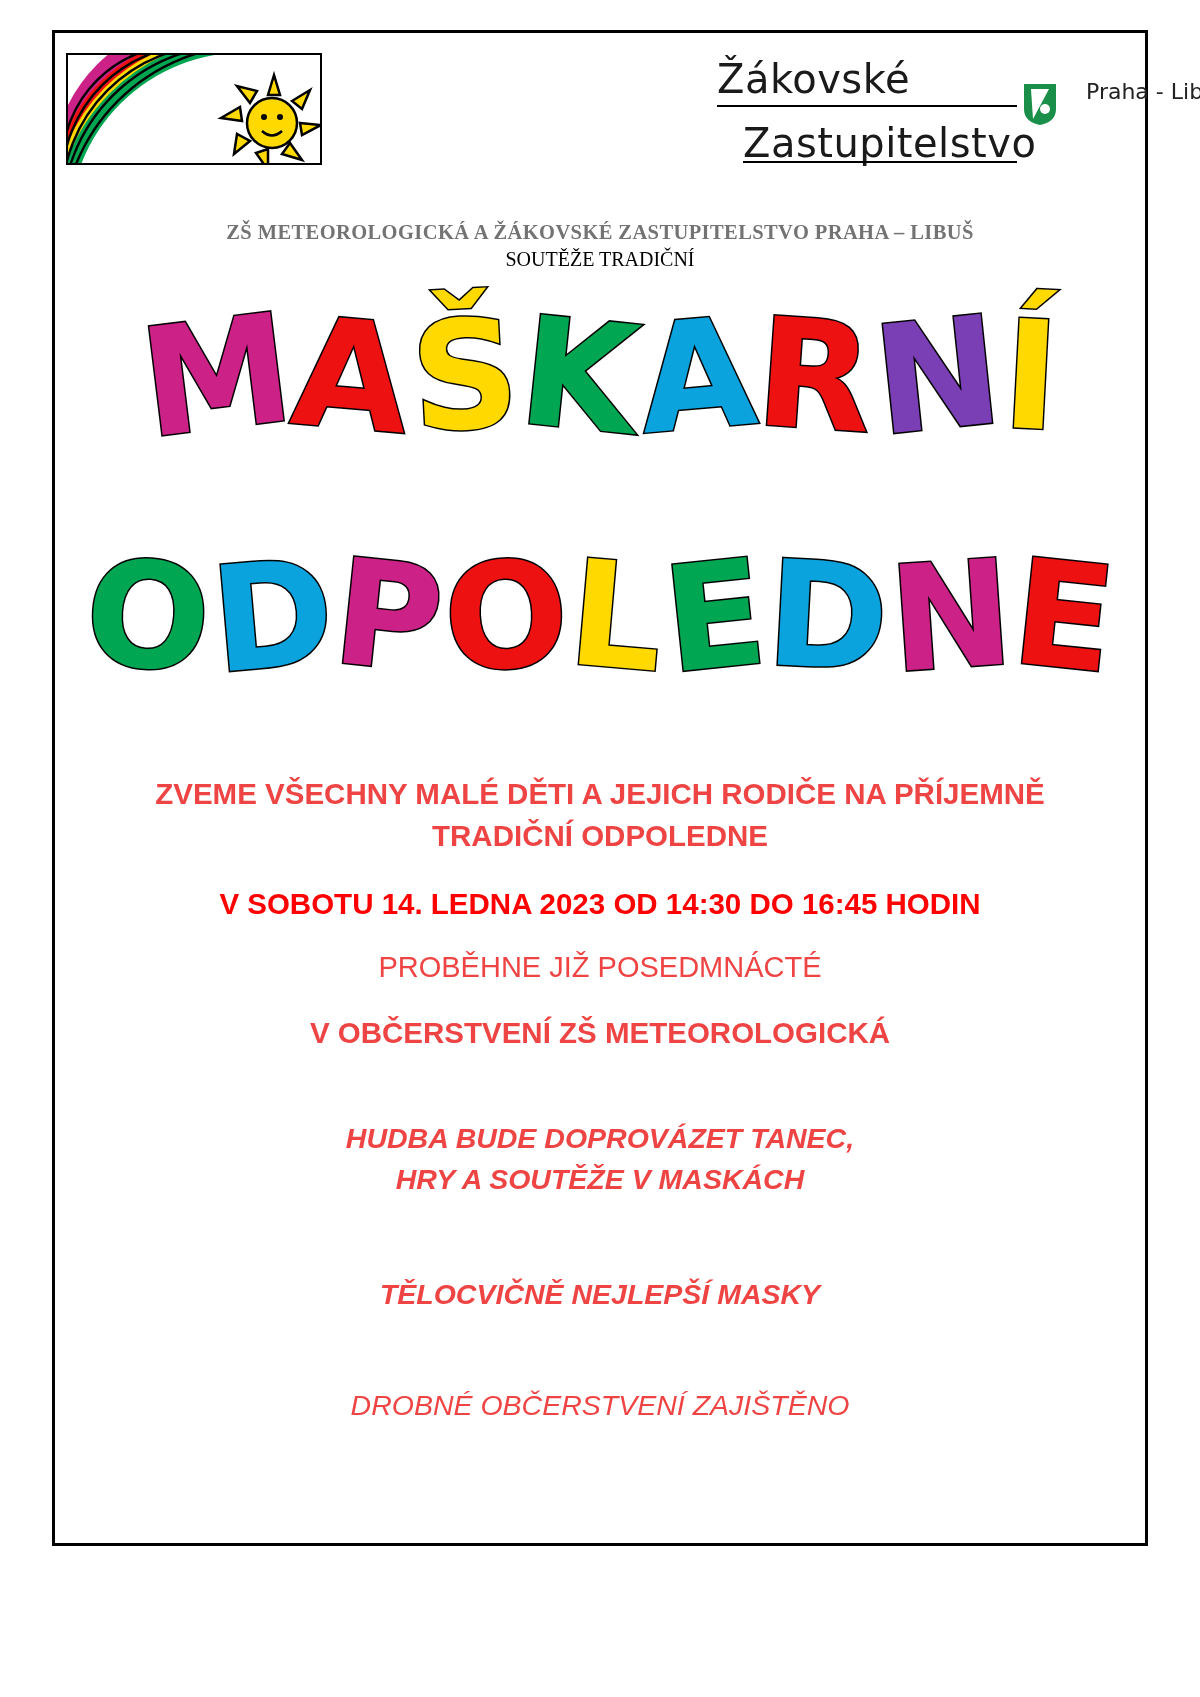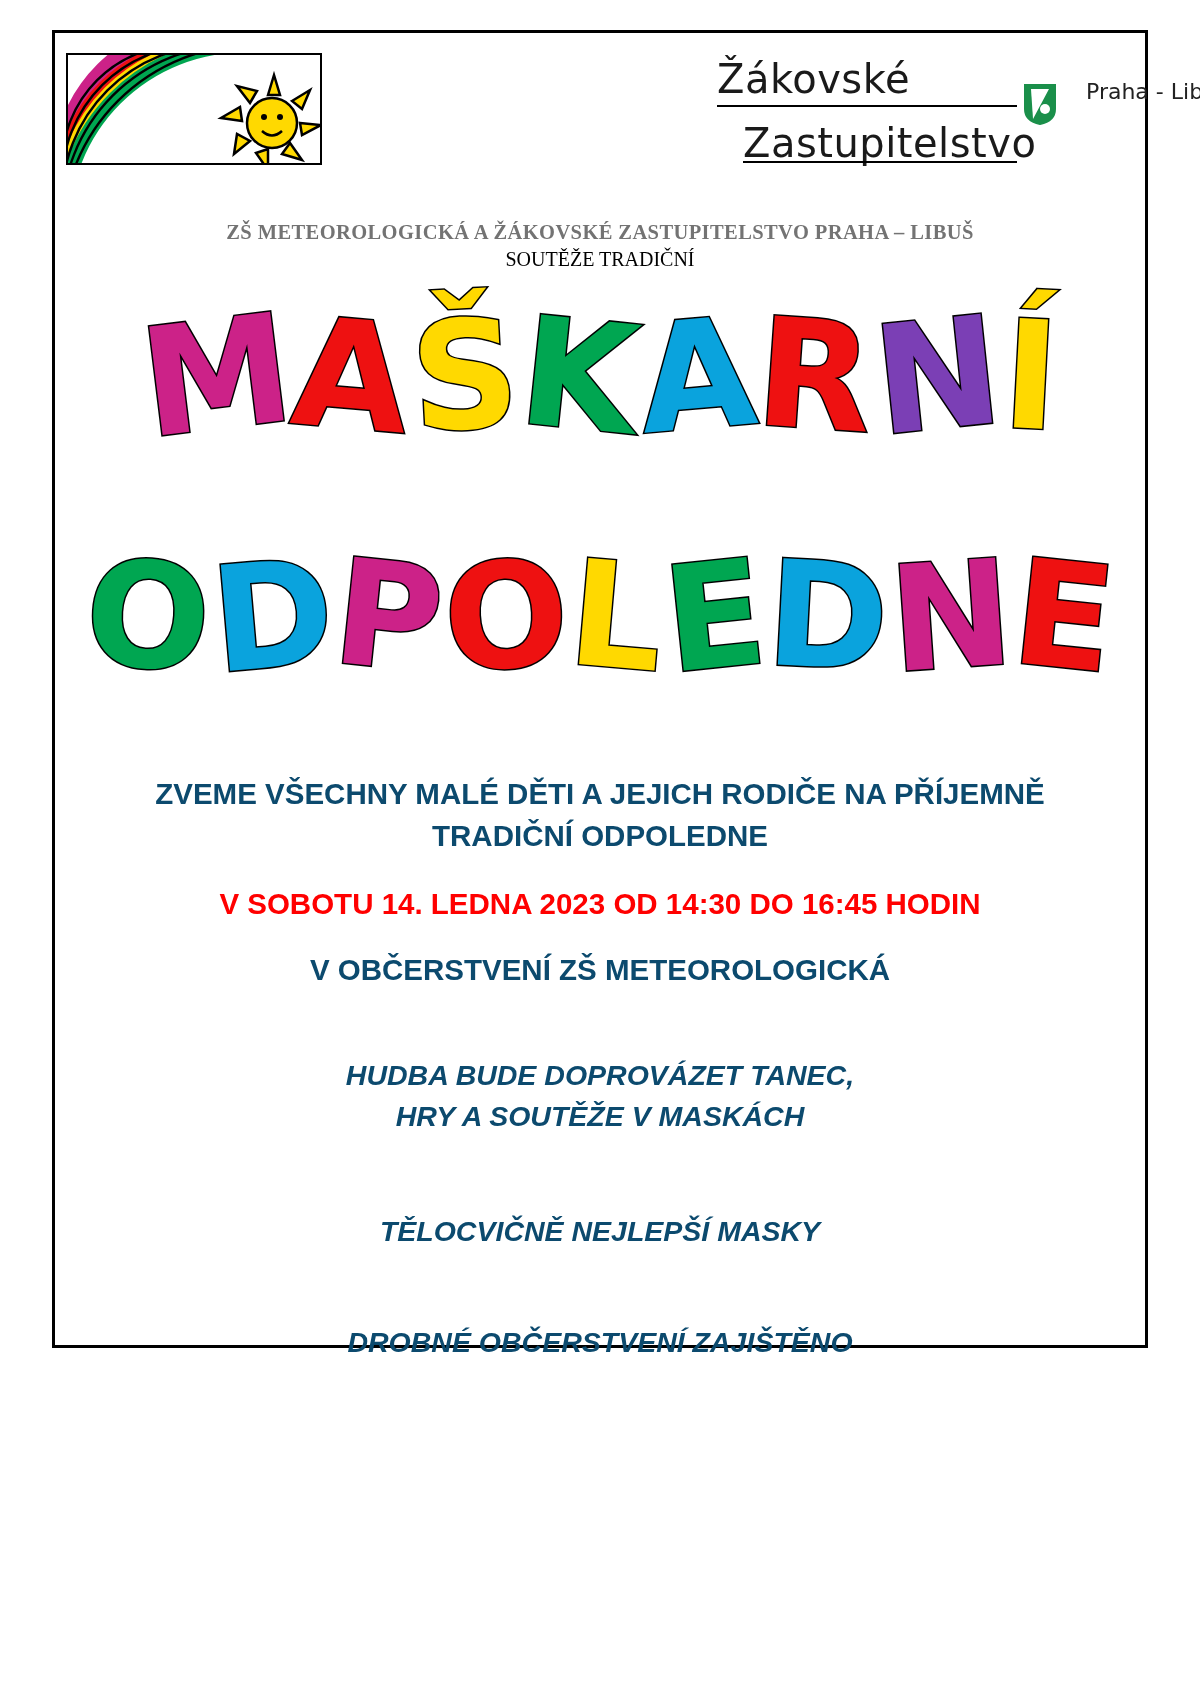--- a/index.html
+++ b/index.html
@@ -12,21 +12,21 @@
     height: 1697px;
     font-family: "Liberation Sans", sans-serif;
     position: relative;
     overflow: hidden;
   }
   .poster {
     position: absolute;
     left: 52px;
     top: 30px;
     width: 1096px;
-    height: 1318px;
+    height: 1516px;
     border: 3px solid #000000;
     background: #ffffff;
     box-sizing: border-box;
   }
 
   
   .logo-rainbow {
     position: absolute;
     left: 11px;
     top: 20px;
@@ -141,21 +141,21 @@
 
   
   .body-text {
     position: absolute;
     left: 40px;
     right: 40px;
     top: 740px;
     text-align: center;
   }
   .b-line {
-    color: #0c4a6e;
+    color: #ef4444;
     font-family: "Liberation Sans", sans-serif;
   }
   .invite {
     font-size: 29.5px;
     font-weight: bold;
     line-height: 1.42;
   }
   .datetime {
     font-size: 29.5px;
     font-weight: bold;
@@ -180,21 +180,21 @@
     margin-top: 68px;
   }
   .award {
     font-size: 28.5px;
     font-weight: bold;
     font-style: italic;
     margin-top: 78px;
   }
   .snack {
     font-size: 28.5px;
-    font-weight: bold;
+    font-weight: normal;
     font-style: italic;
     margin-top: 78px;
   }
 </style>
 </head>
 <body>
 
 <div class="poster">
 
   <div class="logo-rainbow">
@@ -255,19 +255,20 @@
     <div class="line2">SOUTĚŽE TRADIČNÍ</div>
   </div>
 
   <div class="wordart" id="wordart-maskarni"><span class="ch" style="color: rgb(204, 34, 136); transform: rotate(-7deg);">M</span><span class="ch" style="color: rgb(238, 17, 17); transform: rotate(5deg);">A</span><span class="ch" style="color: rgb(255, 217, 0); transform: rotate(-3deg);">Š</span><span class="ch" style="color: rgb(0, 166, 81); transform: rotate(6deg);">K</span><span class="ch" style="color: rgb(10, 163, 221); transform: rotate(-5deg);">A</span><span class="ch" style="color: rgb(238, 17, 17); transform: rotate(4deg);">R</span><span class="ch" style="color: rgb(123, 63, 181); transform: rotate(-6deg);">N</span><span class="ch" style="color: rgb(255, 217, 0); transform: rotate(3deg);">Í</span></div>
   <div class="wordart" id="wordart-odpoledne"><span class="ch" style="color: rgb(0, 166, 81); transform: rotate(4deg);">O</span><span class="ch" style="color: rgb(10, 163, 221); transform: rotate(-5deg);">D</span><span class="ch" style="color: rgb(204, 34, 136); transform: rotate(6deg);">P</span><span class="ch" style="color: rgb(238, 17, 17); transform: rotate(-3deg);">O</span><span class="ch" style="color: rgb(255, 217, 0); transform: rotate(5deg);">L</span><span class="ch" style="color: rgb(0, 166, 81); transform: rotate(-6deg);">E</span><span class="ch" style="color: rgb(10, 163, 221); transform: rotate(3deg);">D</span><span class="ch" style="color: rgb(204, 34, 136); transform: rotate(-4deg);">N</span><span class="ch" style="color: rgb(238, 17, 17); transform: rotate(6deg);">E</span></div>
 
   <div class="body-text">
     <div class="b-line invite">ZVEME VŠECHNY MALÉ DĚTI A JEJICH RODIČE NA PŘÍJEMNĚ</div>
     <div class="b-line invite">TRADIČNÍ ODPOLEDNE</div>
     <div class="b-line datetime">V SOBOTU 14. LEDNA 2023  OD 14:30 DO 16:45 HODIN</div>
+    <div class="b-line count">PROBĚHNE JIŽ POSEDMNÁCTÉ</div>
     <div class="b-line place">V OBČERSTVENÍ ZŠ METEOROLOGICKÁ</div>
     <div class="b-line music">HUDBA BUDE DOPROVÁZET TANEC,</div>
     <div class="b-line music" style="margin-top:0">HRY A SOUTĚŽE V MASKÁCH</div>
     <div class="b-line award">TĚLOCVIČNĚ NEJLEPŠÍ MASKY</div>
     <div class="b-line snack">DROBNÉ OBČERSTVENÍ ZAJIŠTĚNO</div>
   </div>
 </div>
 
 </body></html>

